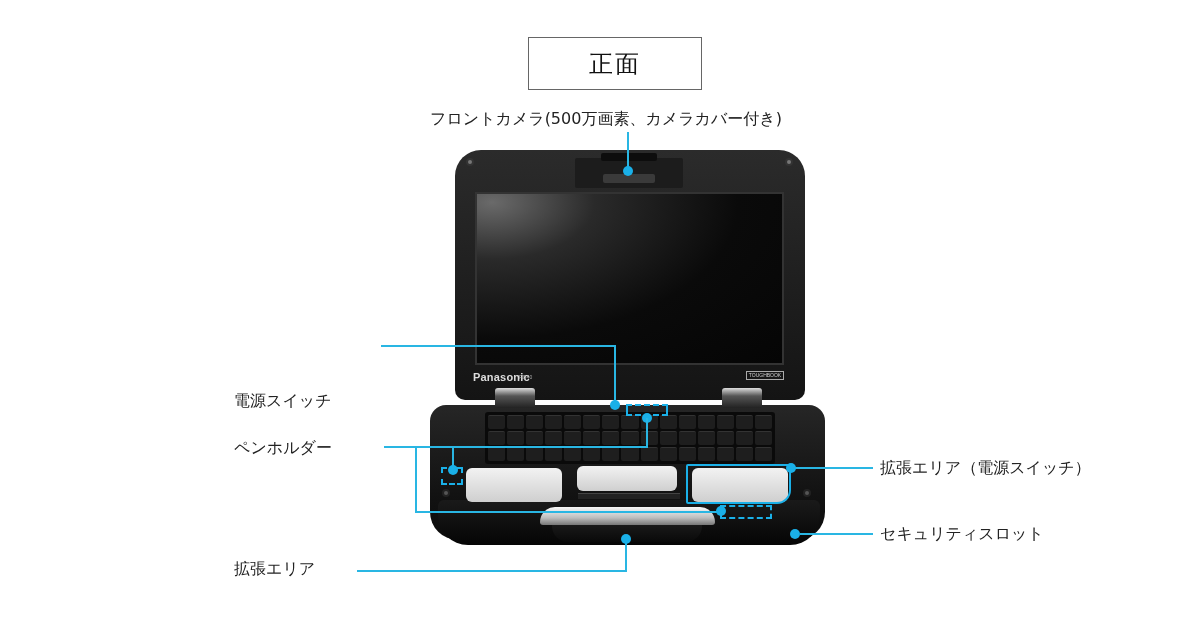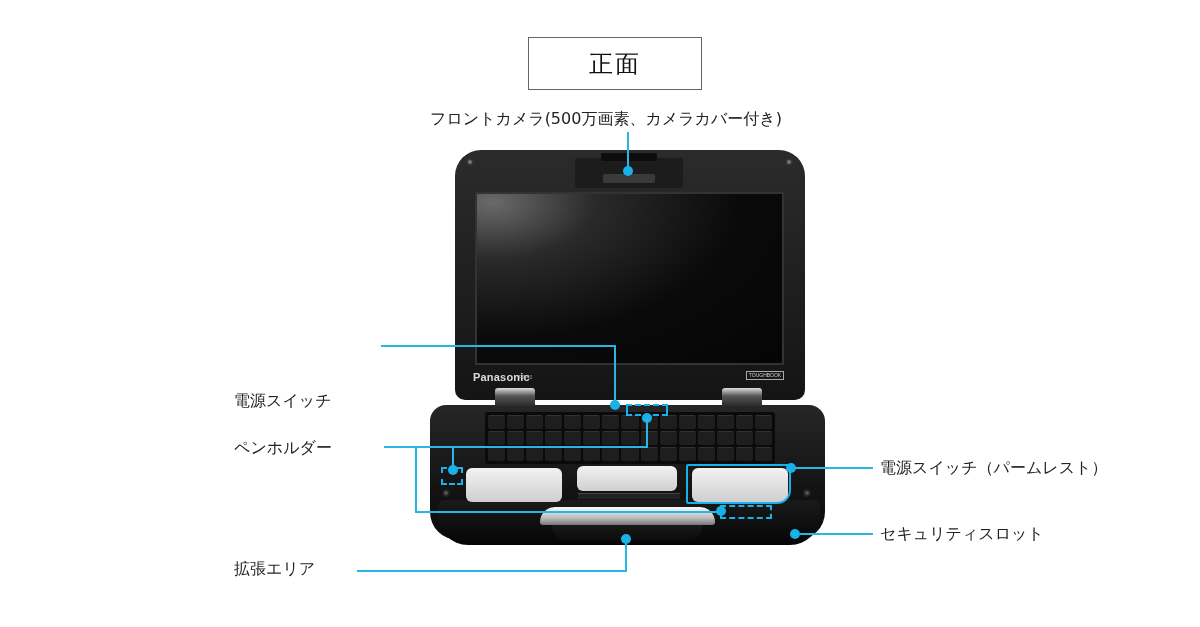--- a/index.html
+++ b/index.html
@@ -174,21 +174,21 @@
 <div class="line" style="left:646px;top:418px;width:2px;height:28px;"></div>
 <div class="line" style="left:384px;top:446px;width:264px;height:2px;"></div>
 <div class="line" style="left:452px;top:446px;width:2px;height:22px;"></div>
 <div class="dot" style="left:448px;top:465px;"></div>
 <div class="dash" style="left:441px;top:467px;width:22px;height:18px;"></div>
 <div class="line" style="left:415px;top:446px;width:2px;height:67px;"></div>
 <div class="line" style="left:415px;top:511px;width:306px;height:2px;"></div>
 <div class="dot" style="left:716px;top:506px;"></div>
 <div class="dash" style="left:720px;top:505px;width:52px;height:14px;"></div>
 
-<div class="label" style="left:880px;top:458px;">電源スイッチ（パームレスト）</div>
+<div class="label" style="left:880px;top:458px;">拡張エリア（電源スイッチ）</div>
 <div class="line" style="left:795px;top:467px;width:78px;height:2px;"></div>
 <div class="dot" style="left:786px;top:463px;"></div>
 <div style="position:absolute;left:686px;top:464px;width:105px;height:40px;border:2px solid #1ab0e8;border-radius:2px 2px 14px 2px;"></div>
 
 <div class="label" style="left:880px;top:524px;">セキュリティスロット</div>
 <div class="line" style="left:800px;top:533px;width:73px;height:2px;"></div>
 <div class="dot" style="left:790px;top:529px;"></div>
 
 <div class="label" style="left:234px;top:559px;">拡張エリア</div>
 <div class="line" style="left:357px;top:570px;width:270px;height:2px;"></div>

